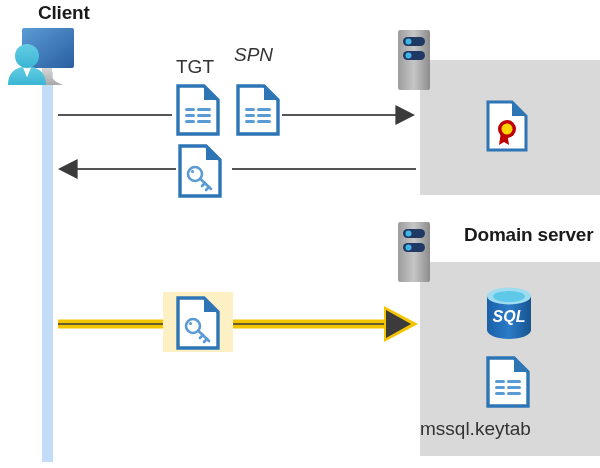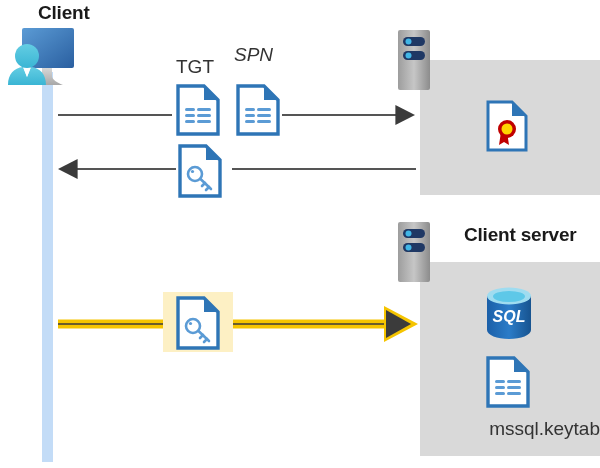--- a/index.html
+++ b/index.html
@@ -28,21 +28,21 @@
   
   .rack{position:absolute;width:32px;height:60px;}
 
   
   .doclabel{position:absolute;font-size:19px;color:#333;}
   #tgt-label{left:176px;top:56px;}
   #spn-label{left:234px;top:44px;font-style:italic;}
 
   
   #keytab-label{position:absolute;left:420px;top:418px;width:180px;
-                text-align:right;font-size:19px;color:#333;}
+                text-align:left;font-size:19px;color:#333;}
 
   
   #highlight{left:163px;top:292px;width:70px;height:60px;background:#fdf0c4;}
 
   
   #arrows{position:absolute;left:0;top:0;width:600px;height:468px;}
   .ic{position:absolute;font-style:italic;}
 </style>
 </head>
 <body>
@@ -50,21 +50,21 @@
 <div class="panel" id="dc-panel"></div>
 <div class="panel" id="linux-panel"></div>
 
 <div class="abs" id="lifeline"></div>
 
 <div class="title" id="client-title">Client</div>
 
 <div class="title" id="dc-title">
 </div>
 
-<div class="title" id="linux-title">Client server</div>
+<div class="title" id="linux-title">Domain server</div>
 
 <div class="ic" id="client-icon">
   <svg width="84" height="62" viewBox="0 0 84 62">
     <defs>
       <linearGradient id="mon" x1="0" y1="0" x2="1" y2="1">
         <stop offset="0" stop-color="#5b9bd5"></stop>
           <stop offset="1" stop-color="#2a5fa0"></stop>
       </linearGradient>
       <linearGradient id="usr" x1="0" y1="0" x2="0" y2="1">
         <stop offset="0" stop-color="#63cde3"></stop>

